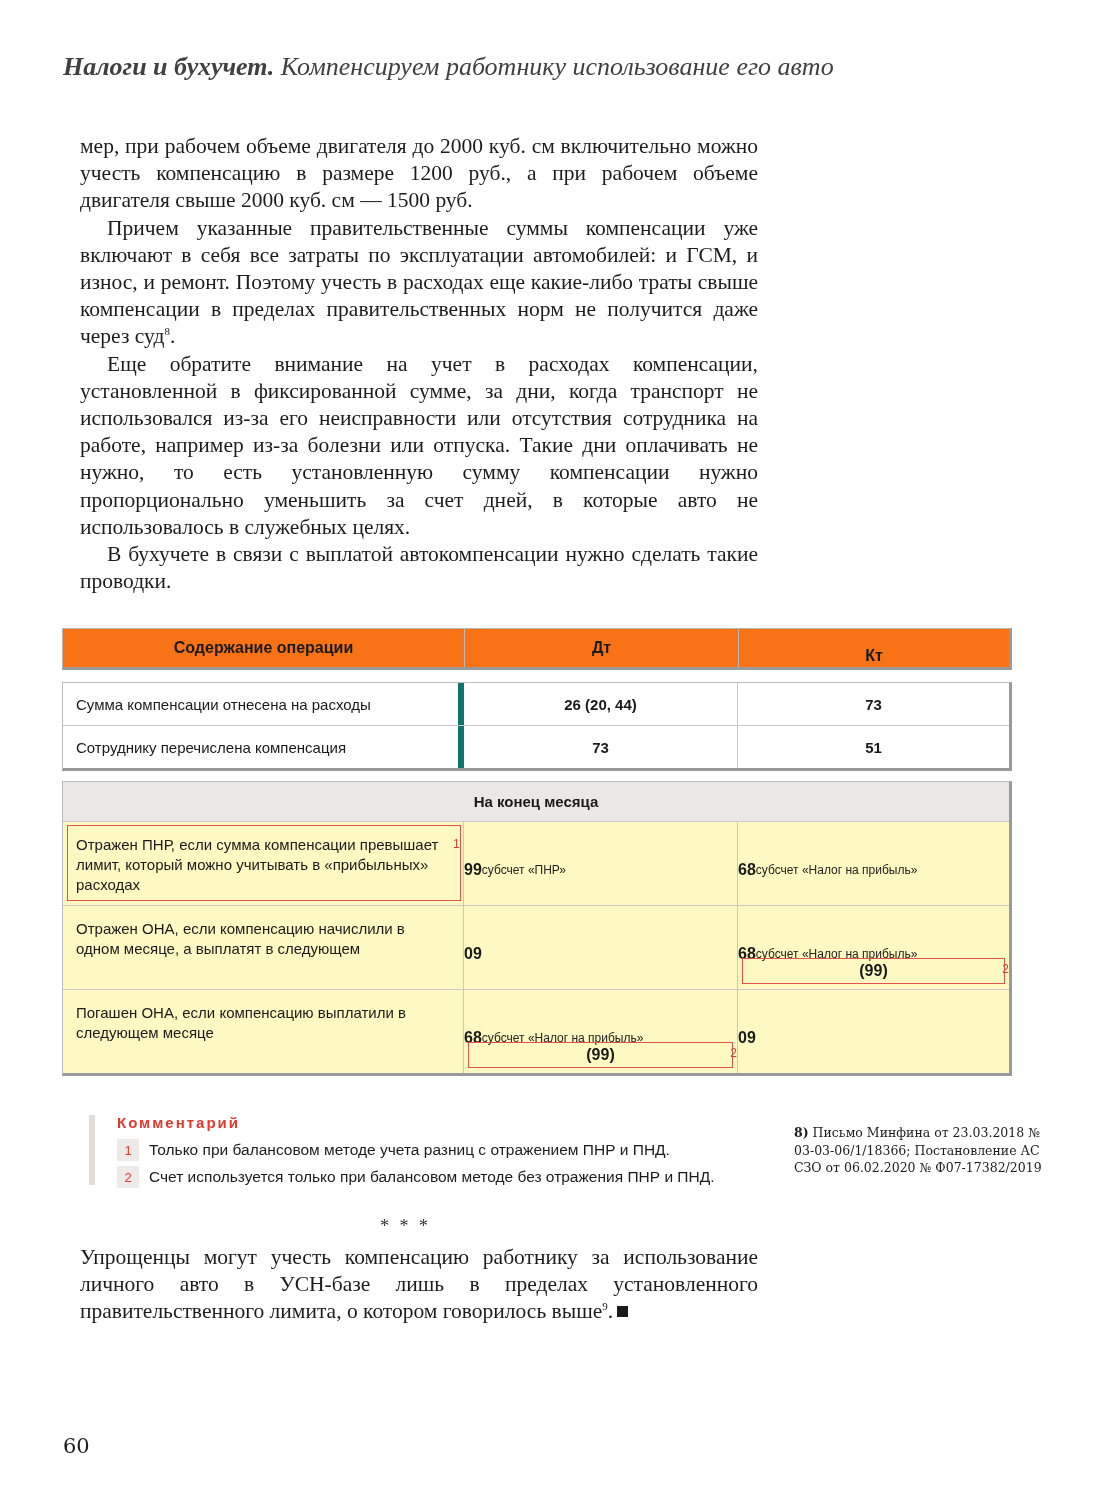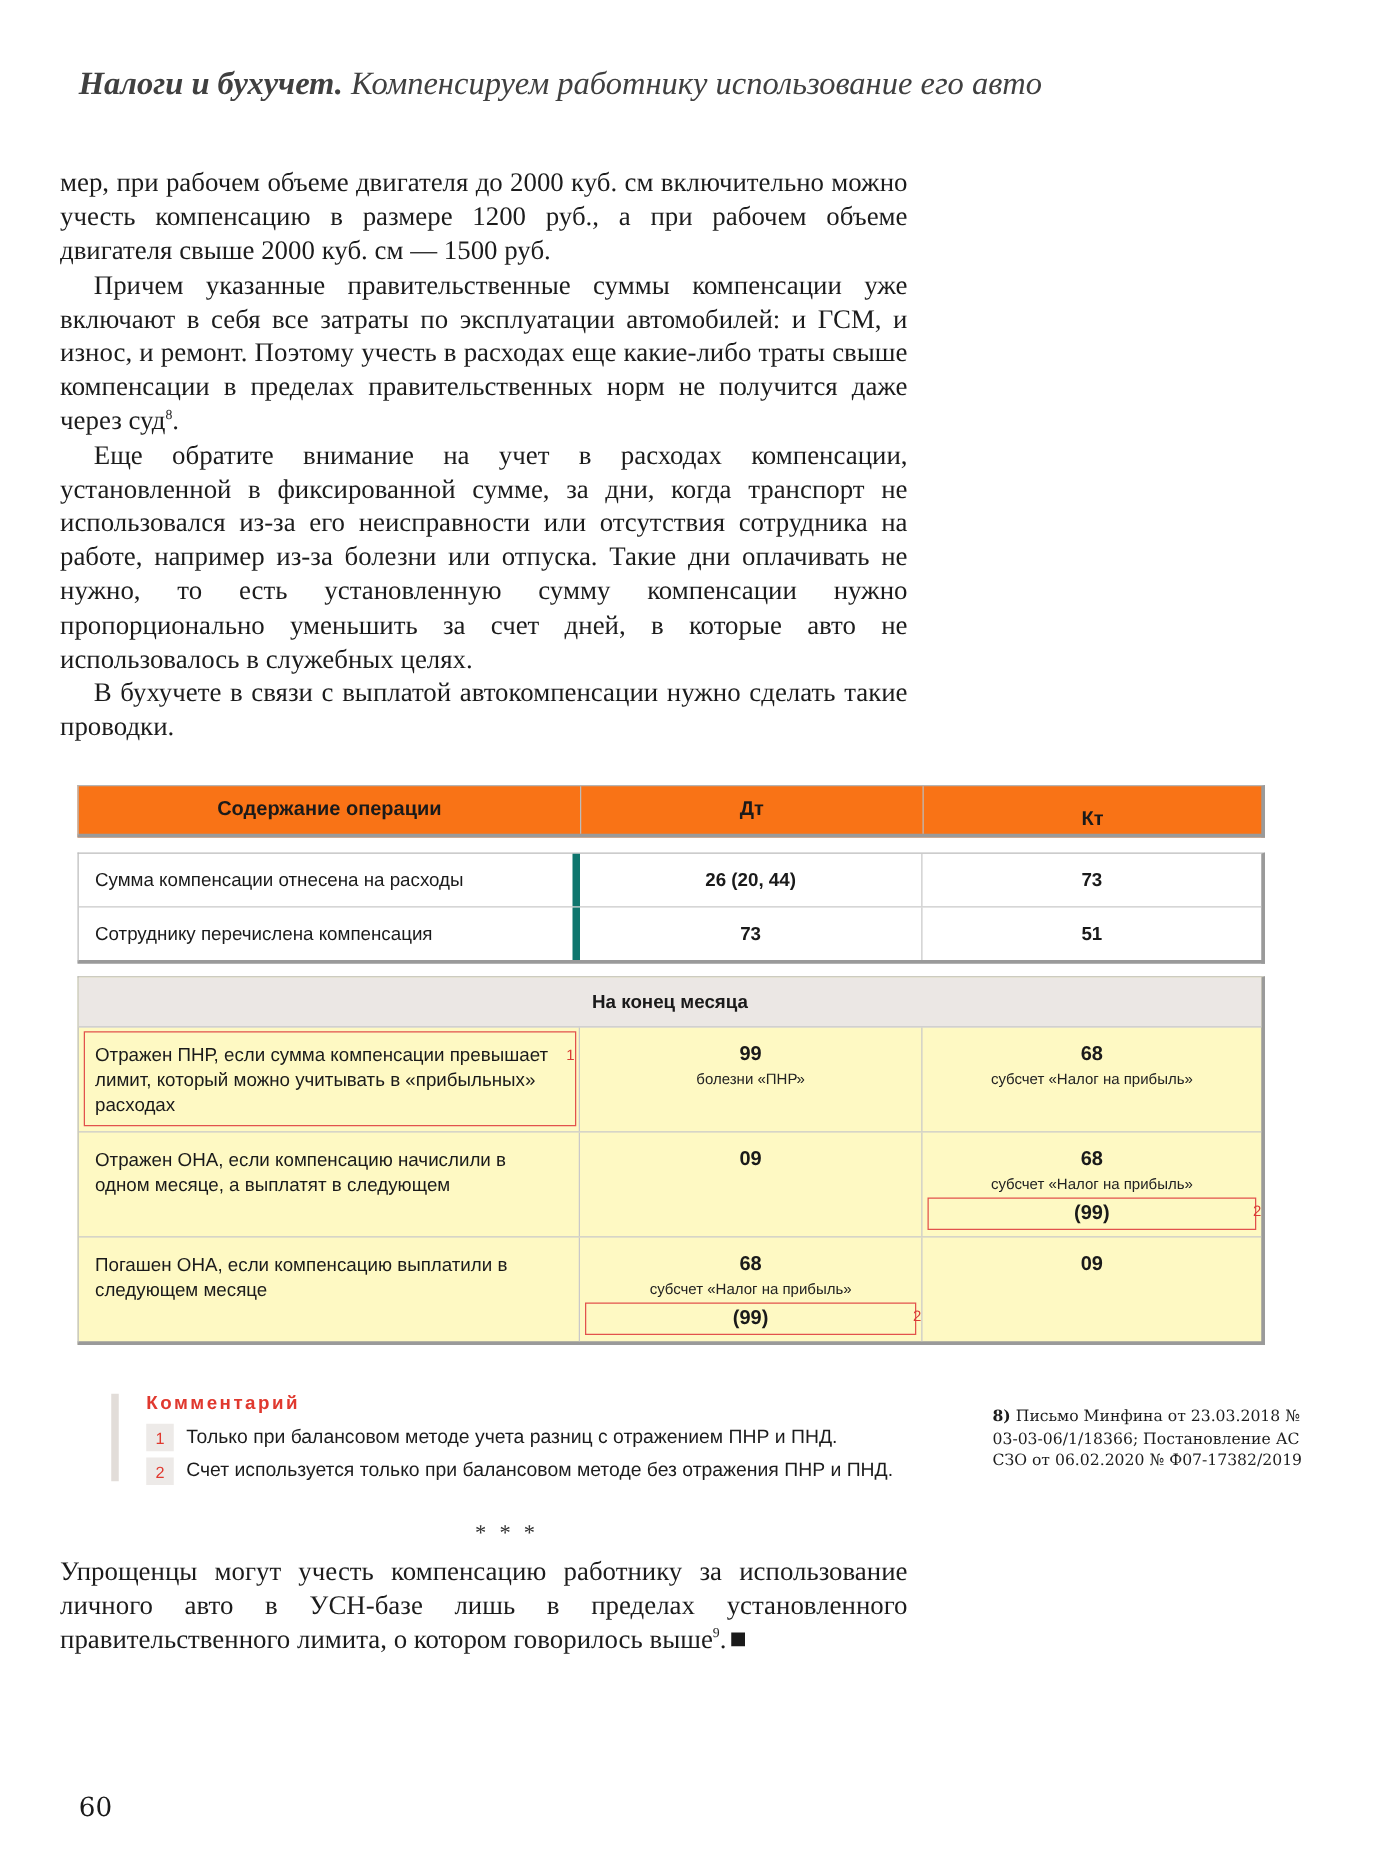--- a/index.html
+++ b/index.html
@@ -8,21 +8,21 @@
     font-family: "DejaVu Serif", serif; color: #1a1a1a; overflow: hidden;
   }
   .header {
     position: absolute; left: 63px; top: 52px;
     font-family: "Liberation Serif", serif; font-size: 26px; color: #404040;
     white-space: nowrap;
     font-style: italic;
   }
   .header b { font-weight: bold; }
   .body-text {
-    position: absolute; left: 48px; width: 678px;
+    position: absolute; left: 80px; width: 678px;
     font-family: "Liberation Serif", serif; font-size: 21.5px; line-height: 27.2px;
     text-align: justify; color: #1c1c1c;
   }
   .body-text p { margin: 0; }
   .body-text p.indent { text-indent: 27px; }
   .body-text sup { font-size: 11px; line-height: 0; }
   #para-block { top: 133px; }
   .tbl-head {
     position: absolute; left: 62px; top: 628px; width: 946px; height: 38px;
     background: #f97316; border: 1px solid #b5b5b5;
@@ -56,21 +56,21 @@
     height: 39px; background: #ebe7e4; display: flex; align-items: center; justify-content: center;
     font-weight: bold; border-bottom: 1px solid #c9c9c9;
   }
   .r2 { display: flex; height: 83px; border-bottom: 1px solid #c9c9c9; position: relative; }
   .r2:last-child { border-bottom: none; }
   .r2 .c1 {
     width: 401px; box-sizing: border-box; border-right: 1px solid #c9c9c9;
     padding: 13px 12px 0 13px; line-height: 20px; position: relative;
   }
   .r2 .c2, .r2 .c3 {
-    display: flex; flex-direction: column; align-items: center; padding-top: 12px;
+    display: flex; align-items: center; padding-top: 12px;
     position: relative;
   }
   .r2 .c2 { width: 273px; border-right: 1px solid #c9c9c9; }
   .r2 .c3 { flex: 1; }
   .acct { font-weight: bold; font-size: 16px; line-height: 20px; }
   .sub { font-size: 12px; line-height: 18px; color: #222; }
   .note-box {
     position: absolute; border: 1.5px solid #e2524c; box-sizing: border-box;
   }
   .note-num {
@@ -156,21 +156,21 @@
   <div class="tbl2-title">На конец месяца</div>
 
   <div class="r2">
     <div class="c1">
       <div class="note-box" style="left:4px; top:3px; width:394px; height:76px;"></div>
       <span class="note-num" style="left:390px; top:12px;">1</span>
       <span>Отражен ПНР, если сумма компенсации превышает лимит, который можно учитывать в «прибыльных» расходах</span>
     </div>
     <div class="c2">
       <span class="acct">99</span>
-      <span class="sub">болезни «ПНР»</span>
+      <span class="sub">субсчет «ПНР»</span>
     </div>
     <div class="c3">
       <span class="acct">68</span>
       <span class="sub">субсчет «Налог на прибыль»</span>
     </div>
   </div>
 
   <div class="r2">
     <div class="c1">Отражен ОНА, если компенсацию начислили в одном месяце, а выплатят в следующем</div>
     <div class="c2">

